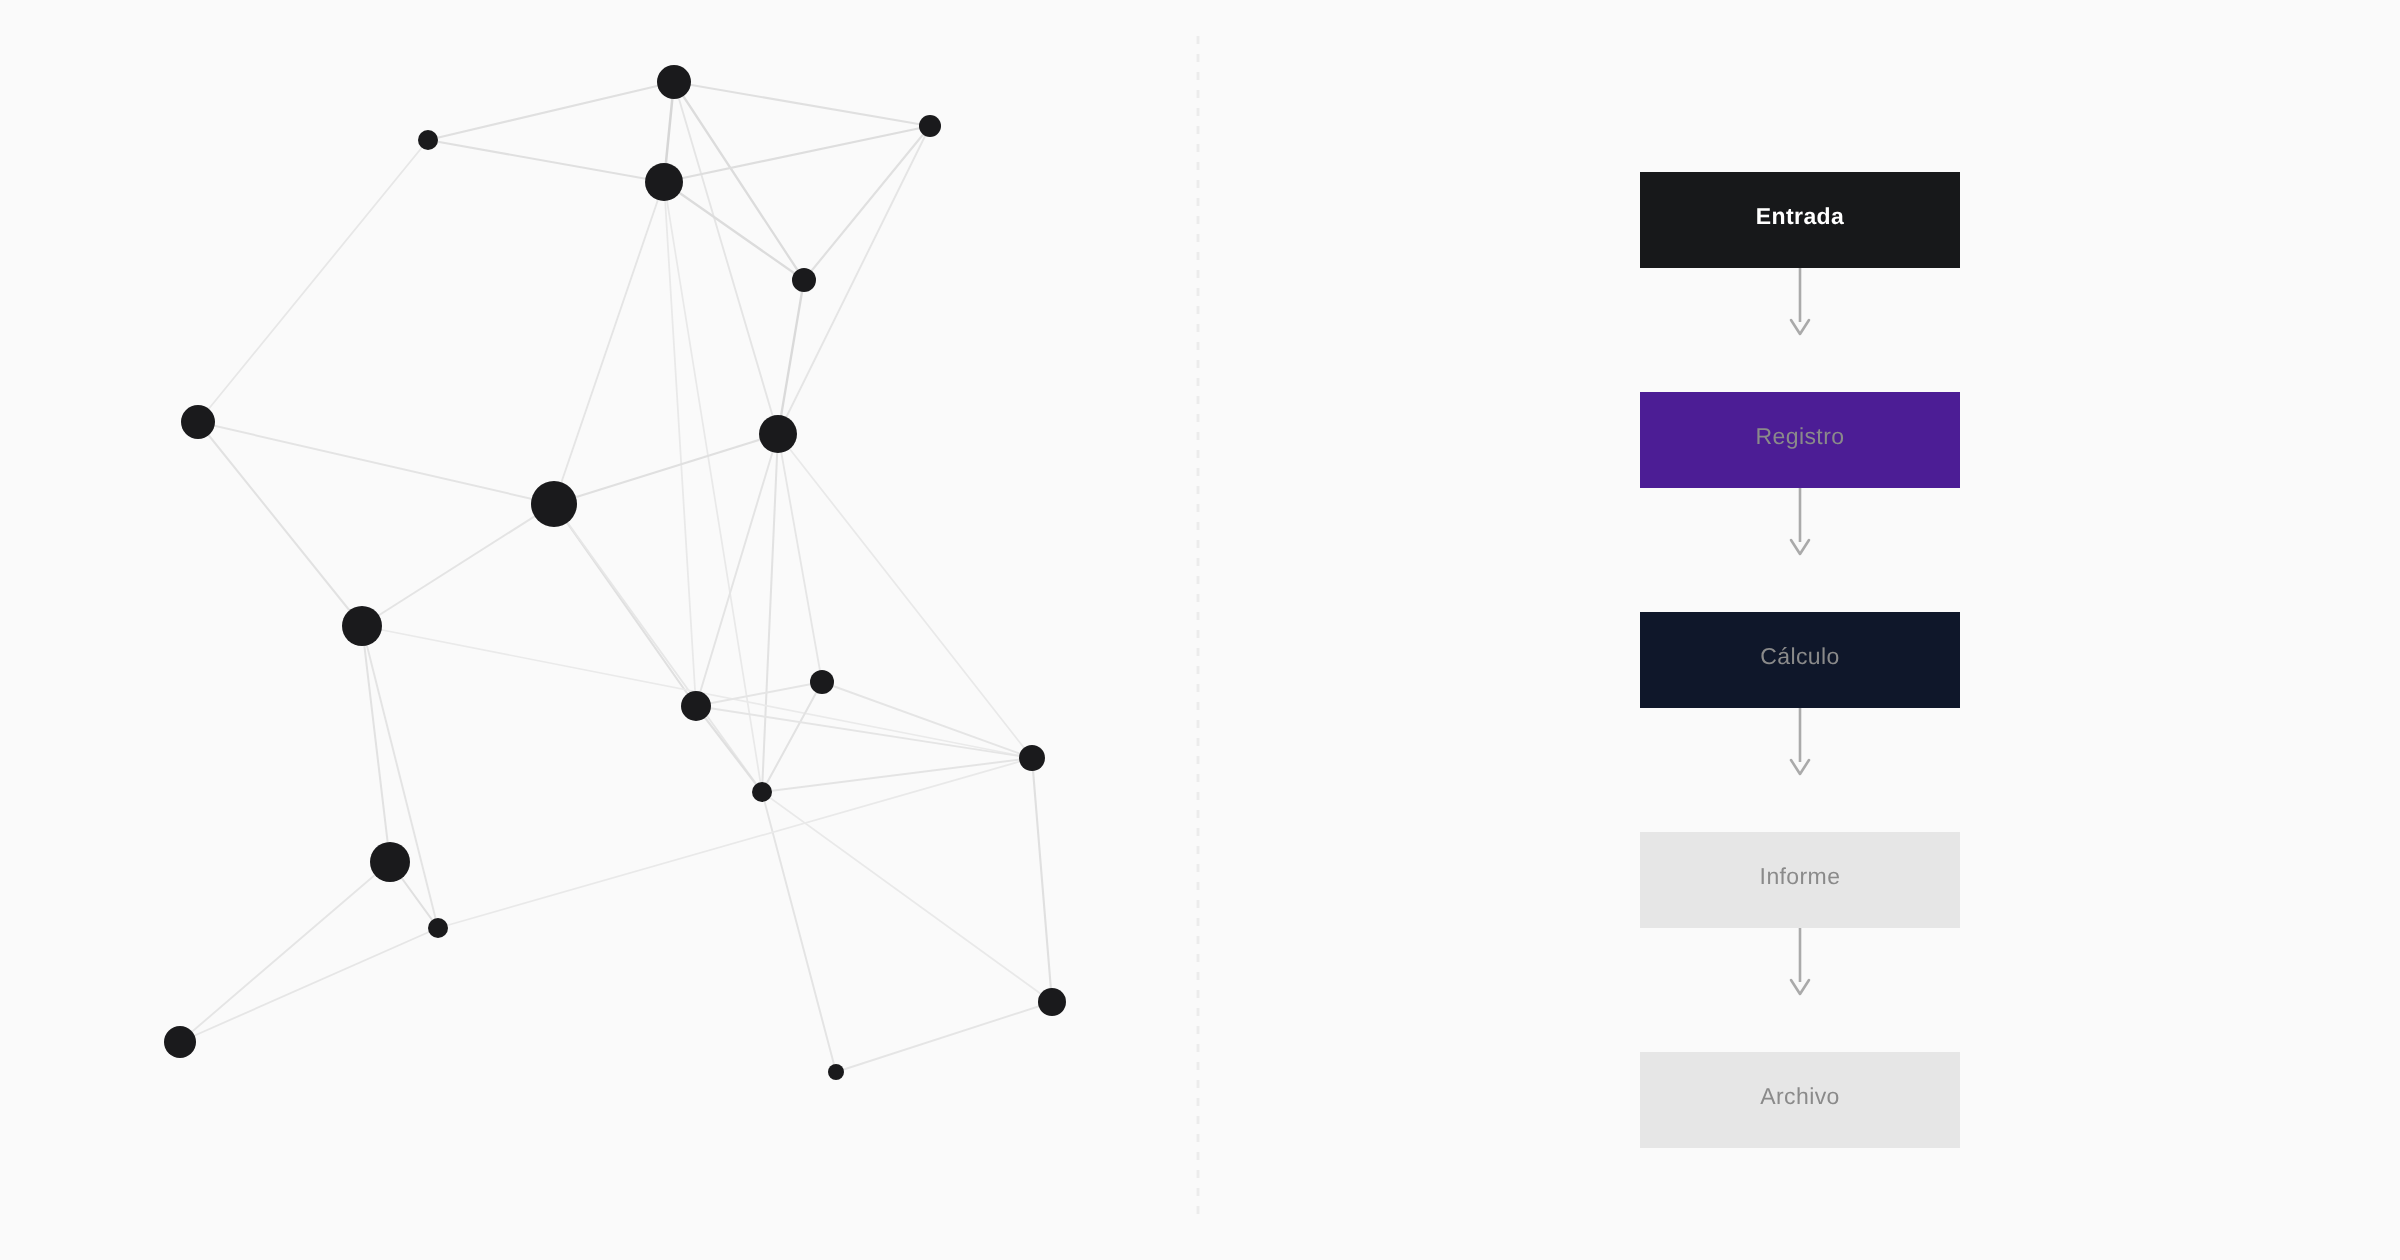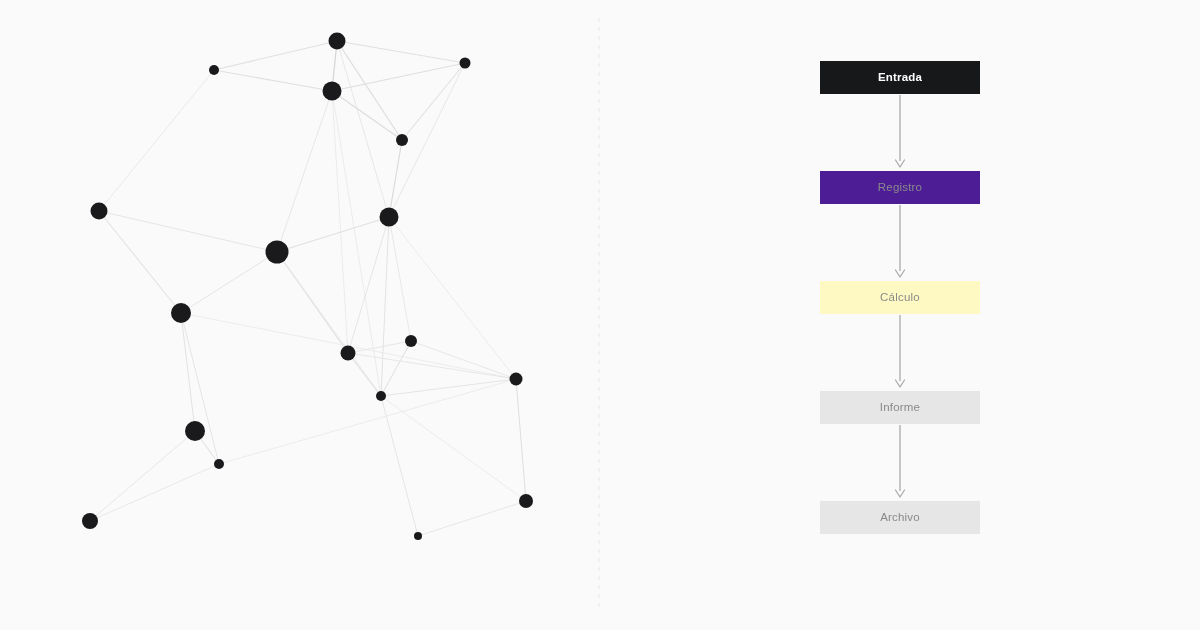--- a/index.html
+++ b/index.html
@@ -31,29 +31,30 @@
     position: absolute;
     left: 820px;
     top: 0;
     width: 160px;
     height: 630px;
   }
   .flow-box {
     position: absolute;
     left: 0;
     width: 160px;
-    height: 33px;
+    height: 48px;
     box-sizing: border-box;
     display: flex;
     align-items: center;
     justify-content: center;
     font-size: 11.5px;
     letter-spacing: 0.2px;
     line-height: 1;
     user-select: none;
+    margin-top: 25px;
   }
   .flow-box.step-plain {
     background: #e6e6e6;
     color: #8a8a8a;
   }
   .flow-box.step-active {
     background: #17181a;
     color: #ffffff;
     font-weight: 600;
   }
@@ -143,21 +144,21 @@
       </g>
   </svg>
 
   <div class="flow-panel" id="flow-panel">
       <div class="flow-box step-active" style="top: 61px; background: rgb(23, 24, 26); color: rgb(255, 255, 255);">
         <span>Entrada</span>
       </div>
       <div class="flow-box step-plain" style="top: 171px; background: #4c1d95; color: rgb(138, 138, 138);">
         <span>Registro</span>
       </div>
-      <div class="flow-box step-plain" style="top: 281px; background: #fef9c3; color: rgb(138, 138, 138);">
+      <div class="flow-box step-plain" style="top: 281px; background: #0f172a; color: rgb(138, 138, 138);">
         <span>Cálculo</span>
       </div>
       <div class="flow-box step-plain" style="top: 391px; background: rgb(230, 230, 230); color: rgb(138, 138, 138); text-align: right;">
         <span>Informe</span>
       </div>
       <div class="flow-box step-plain" style="top: 501px; background: rgb(230, 230, 230); color: rgb(138, 138, 138);">
         <span>Archivo</span>
       </div>
     </div>
 

